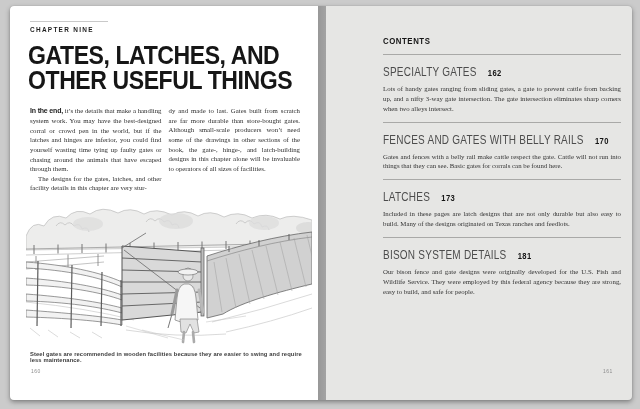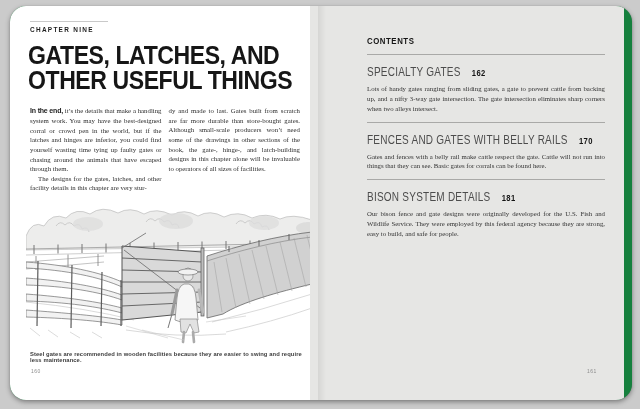--- a/index.html
+++ b/index.html
@@ -4,21 +4,21 @@
 <style>
   * { margin:0; padding:0; box-sizing:border-box; }
   html,body { width:640px; height:409px; }
   body {
     background:#cbcbcb;
     font-family:"Liberation Sans", sans-serif;
     position:relative; overflow:hidden;
   }
   .spread {
     position:absolute; left:10px; top:6px; width:622px; height:394px;
-    background:#15803d; border-radius:16px;
+    background:#a3a3a3; border-radius:4px;
     box-shadow:0 2px 5px rgba(0,0,0,.38), 0 0 1px rgba(0,0,0,.25);
     overflow:hidden;
   }
   
   .left-page { position:absolute; left:0; top:0; width:308px; height:394px; background:#fff; }
   .kicker { position:absolute; left:20px; top:15px; }
   .kicker-rule { width:78px; border-top:1px solid #c9c9c9; margin-bottom:4px; }
   .kicker-label {
     font-size:7px; font-weight:700; letter-spacing:1.4px; color:#1d1d1d;
     transform:scaleX(.92); transform-origin:left;
@@ -43,21 +43,21 @@
   .body-para2 { text-indent:8px; }
   .illustration-wrap { position:absolute; left:16px; top:198px; width:286px; height:142px; }
   .caption {
     position:absolute; left:20px; top:345px; width:282px;
     font-size:5.8px; font-weight:700; color:#3c3c3c; letter-spacing:.1px;
   }
   .folio { font-size:5px; color:#8d8d8d; letter-spacing:.5px; }
   .folio-left { position:absolute; left:21px; top:362px; }
   
   .right-page {
-    position:absolute; left:300px; top:0; width:314px; height:394px;
+    position:absolute; left:316px; top:0; width:314px; height:394px;
     background:#e6e6e4;
   }
   .seam {
     position:absolute; left:308px; top:0; width:8px; height:394px;
     background:linear-gradient(to right, rgba(0,0,0,.07), rgba(0,0,0,0));
     pointer-events:none;
   }
   .contents-inner { position:absolute; left:57px; top:30px; width:238px; }
   .contents-label {
     font-size:8.5px; font-weight:800; letter-spacing:.6px; color:#151515;
@@ -226,20 +226,27 @@
   </div>
 
   <div class="entry">
     <div class="entry-rule"></div>
     <div class="entry-head">
       <span class="entry-title">FENCES AND GATES WITH BELLY RAILS</span><span class="entry-page">170</span>
     </div>
     <p class="entry-desc">Gates and fences with a belly rail make cattle respect the gate. Cattle will not run into things that they can see. Basic gates for corrals can be found here.</p>
   </div>
 
+  <div class="entry">
+    <div class="entry-rule"></div>
+    <div class="entry-head">
+      <span class="entry-title">LATCHES</span><span class="entry-page">173</span>
+    </div>
+    <p class="entry-desc">Included in these pages are latch designs that are not only durable but also easy to build. Many of the designs originated on Texas ranches and feedlots.</p>
+  </div>
 
   <div class="entry">
     <div class="entry-rule"></div>
     <div class="entry-head">
       <span class="entry-title">BISON SYSTEM DETAILS</span><span class="entry-page">181</span>
     </div>
     <p class="entry-desc">Our bison fence and gate designs were originally developed for the U.S. Fish and Wildlife Service. They were employed by this federal agency because they are strong, easy to build, and safe for people.</p>
   </div>
 
 </div>

